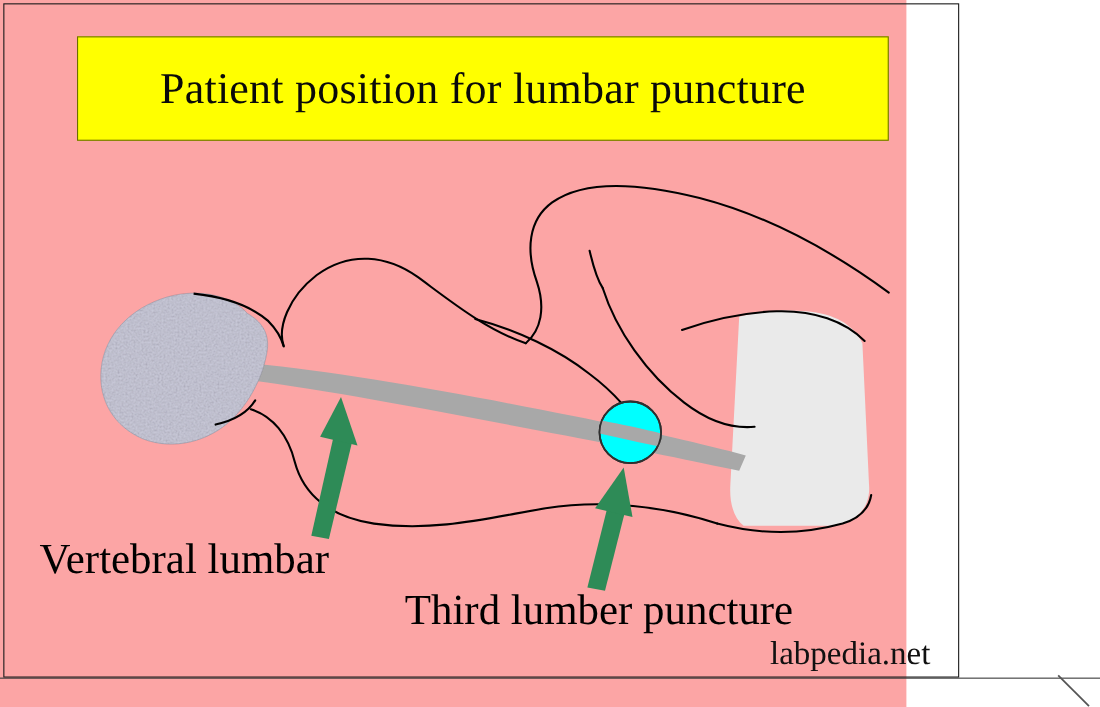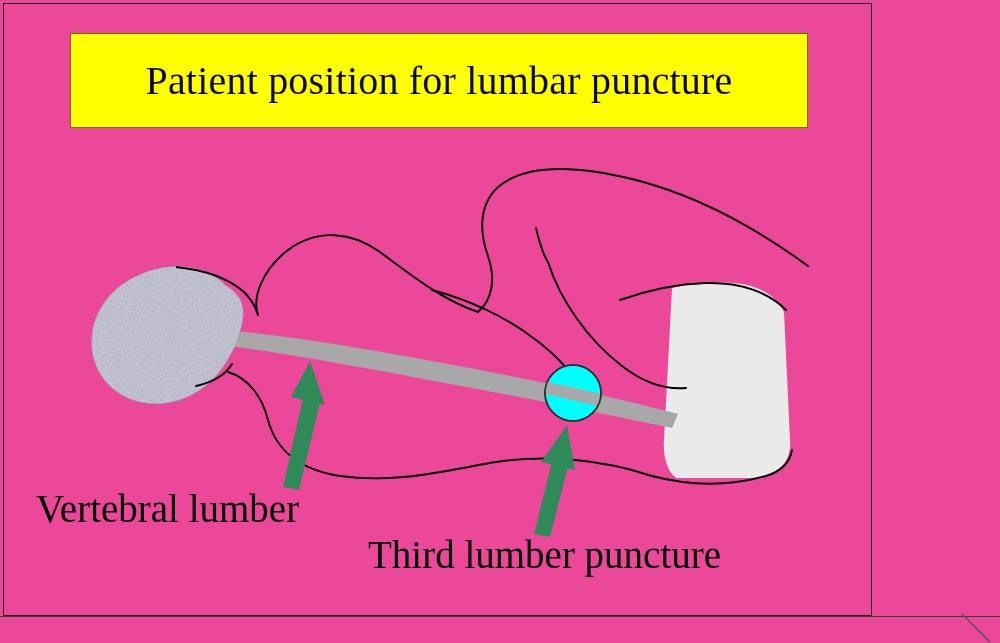--- a/index.html
+++ b/index.html
@@ -12,23 +12,23 @@
     height: 643px;
     overflow: hidden;
     font-family: "Liberation Serif", "DejaVu Serif", serif;
     position: relative;
   }
 
   #figure {
     position: absolute;
     left: 0;
     top: 0;
-    width: 1000px;
+    width: 824px;
     height: 643px;
-    background: #ec4899;
+    background: #fca5a5;
   }
 
   
   .frame-box {
     position: absolute;
     left: 3px;
     top: 3px;
     width: 869px;
     height: 613px;
     border: 1.4px solid #1a1a1a;
@@ -258,18 +258,19 @@
                  L 575,470
                  L 541,462 Z" fill="#2E8B57"></path>
       </g>
     </g>
   </svg>
 
   <div class="title-banner" style="--banner-bg: #FFFF00; background: rgb(255, 255, 0);">
     <div class="title-text">Patient position for lumbar puncture</div>
   </div>
 
-  <div class="label label-vertebral">Vertebral lumber</div>
+  <div class="label label-vertebral">Vertebral lumbar</div>
 
   <div class="label label-third">Third lumber puncture</div>
 
+  <div class="watermark">labpedia.net</div>
 
 </div>
 
 </body></html>

